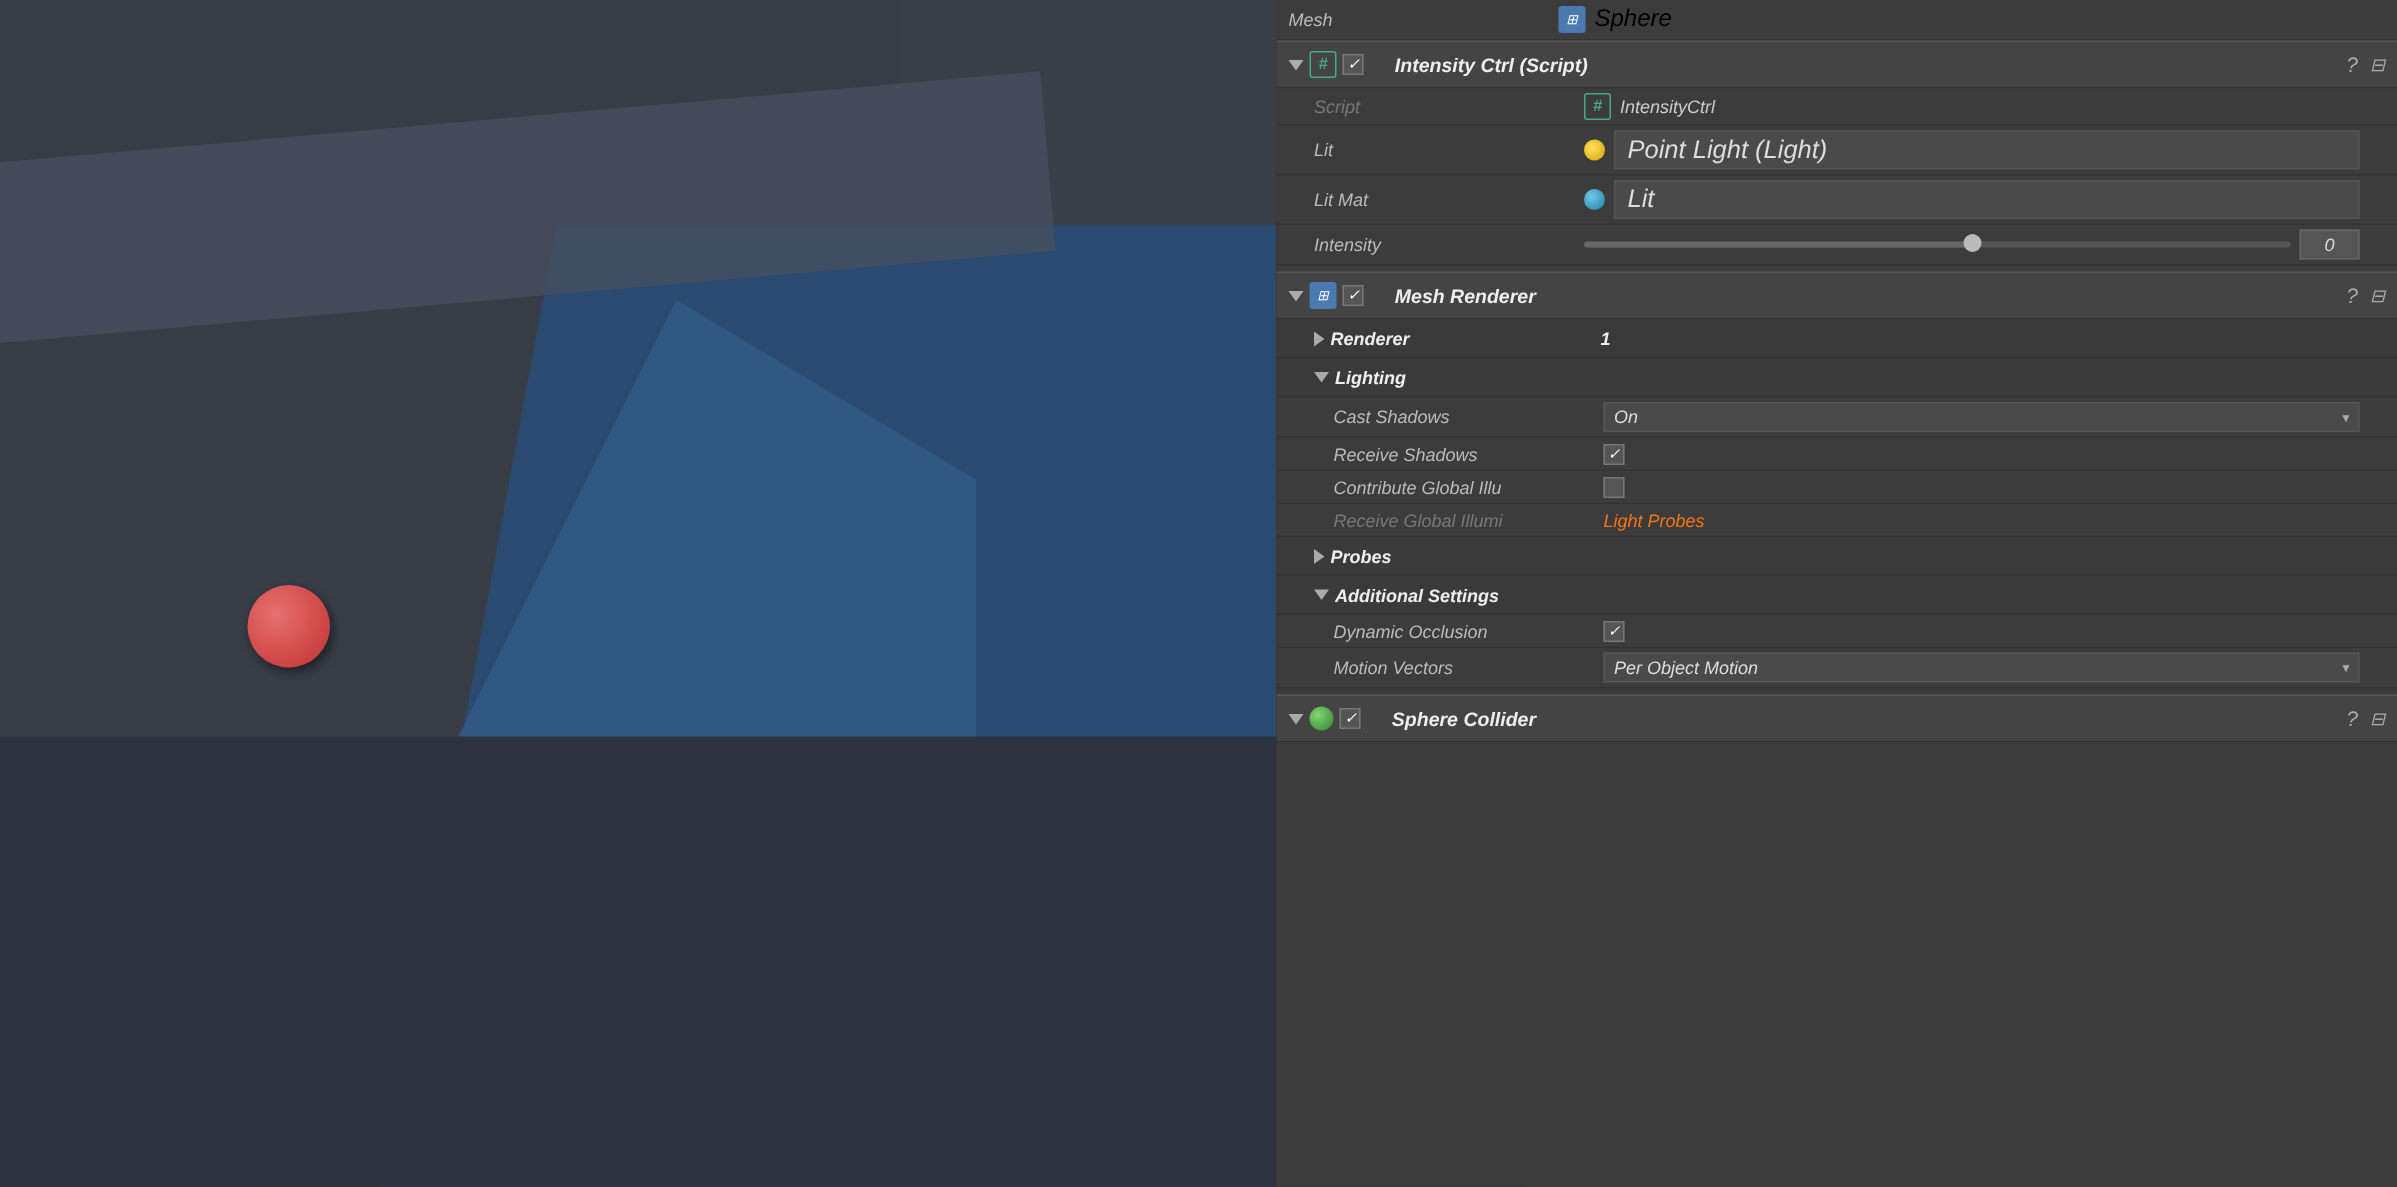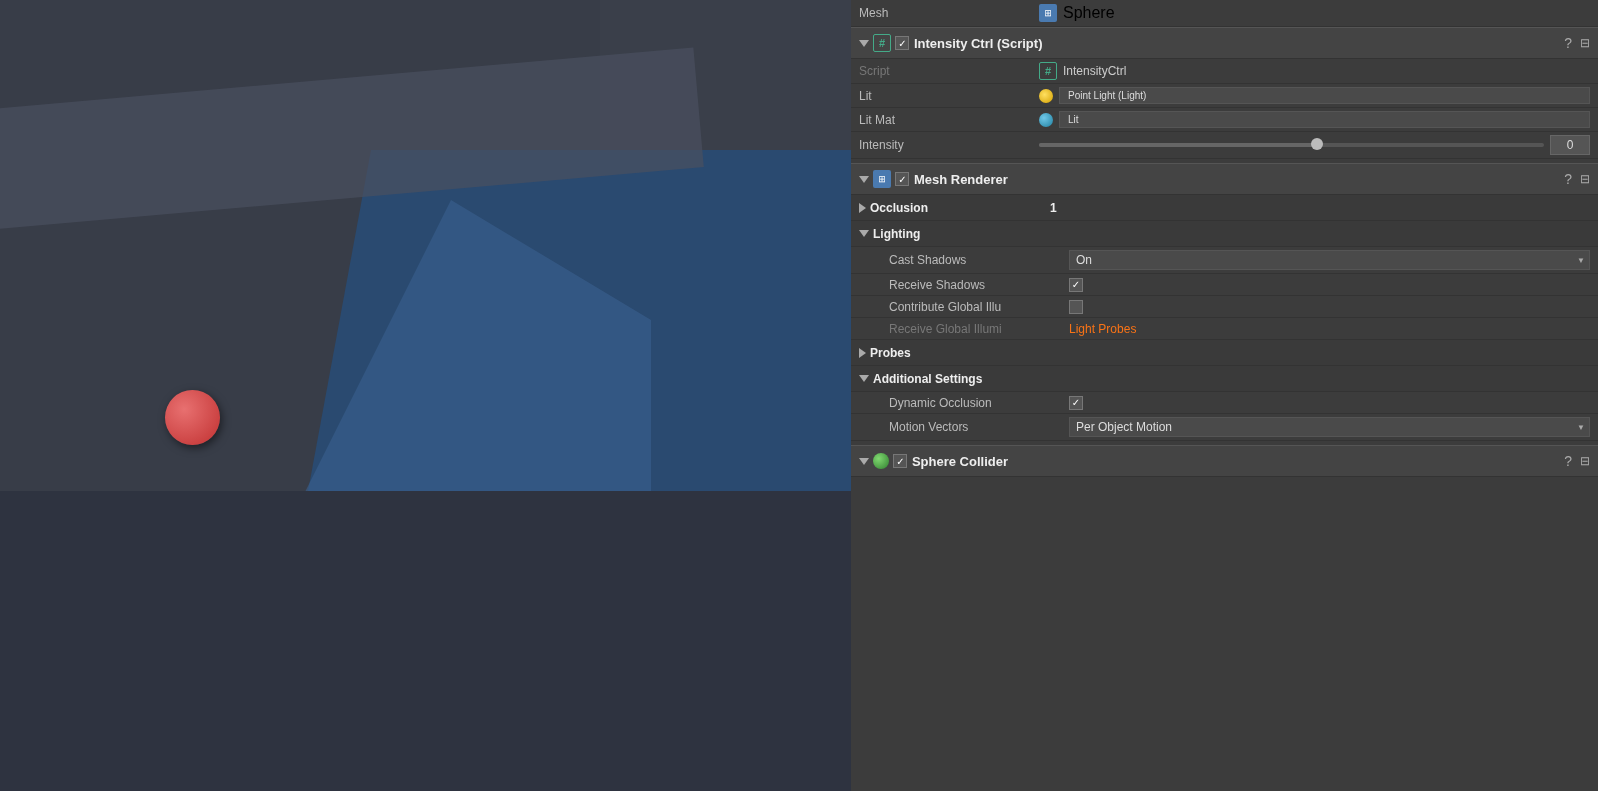--- a/index.html
+++ b/index.html
@@ -73,28 +73,29 @@
     }
 
     
     #inspector {
       width: 747px;
       height: 791px;
       background: #3c3c3c;
       flex-shrink: 0;
       overflow-y: auto;
       overflow-x: hidden;
+      font-style: italic;
     }
 
     
     .insp-row {
       display: flex;
       align-items: center;
       min-height: 22px;
-      padding: 3px 8px;
+      padding: 3px 25px;
       border-bottom: 1px solid #333;
       font-size: 12px;
       color: #ccc;
     }
     .insp-row.section-row {
       background: #3a3a3a;
       font-weight: bold;
       color: #eee;
       min-height: 26px;
     }
@@ -126,20 +127,21 @@
       padding: 5px 8px;
       min-height: 32px;
       border-bottom: 1px solid #333;
       border-top: 1px solid #555;
     }
     .component-header .comp-title {
       font-size: 13px;
       font-weight: bold;
       color: #eee;
       flex: 1;
+      margin-left: 16px;
     }
     .component-header .comp-icons {
       display: flex;
       align-items: center;
       gap: 8px;
     }
 
     
     .arrow-right {
       display: inline-block;
@@ -227,21 +229,21 @@
     }
 
     
     .obj-ref {
       display: inline-flex;
       align-items: flex-end;
       gap: 5px;
       background: #4a4a4a;
       border: 1px solid #555;
       padding: 2px 8px;
-      font-size: 10px;
+      font-size: 17px;
       color: #ddd;
       flex: 1;
       cursor: pointer;
     }
 
     
     .icon-hash {
       display: inline-flex;
       align-items: center;
       justify-content: center;
@@ -402,21 +404,21 @@
     &nbsp;
     <span class="comp-title">Mesh Renderer</span>
     <div class="comp-icons">
       <span class="icon-question">?</span>
       <span class="icon-settings">⊟</span>
     </div>
   </div>
 
   <div class="insp-row section-row">
     <span class="arrow-right"></span>
-    <span class="label-col" style="color:#eee; font-weight:bold;">Occlusion</span>
+    <span class="label-col" style="color:#eee; font-weight:bold;">Renderer</span>
     <span class="value-col">
       <span>1</span>
     </span>
   </div>
 
   <div class="insp-row section-row">
     <span class="arrow-down"></span>
     <span style="font-weight:bold; color:#eee;">Lighting</span>
   </div>
 

